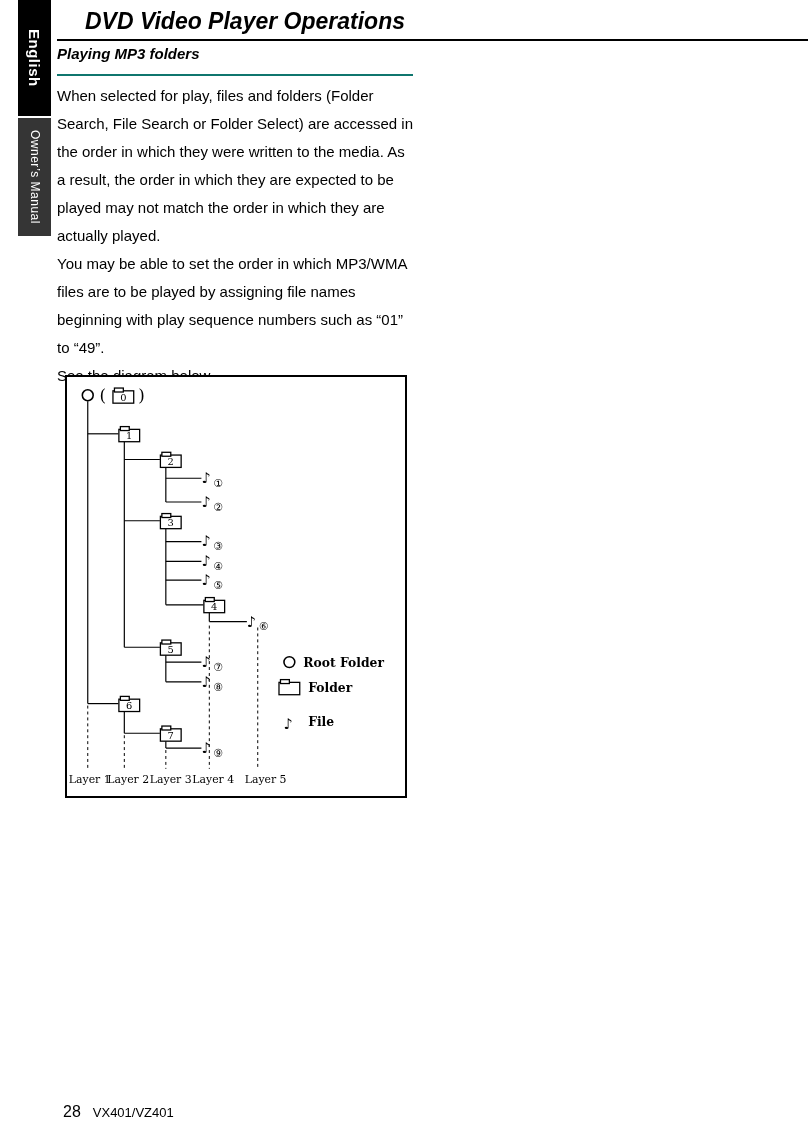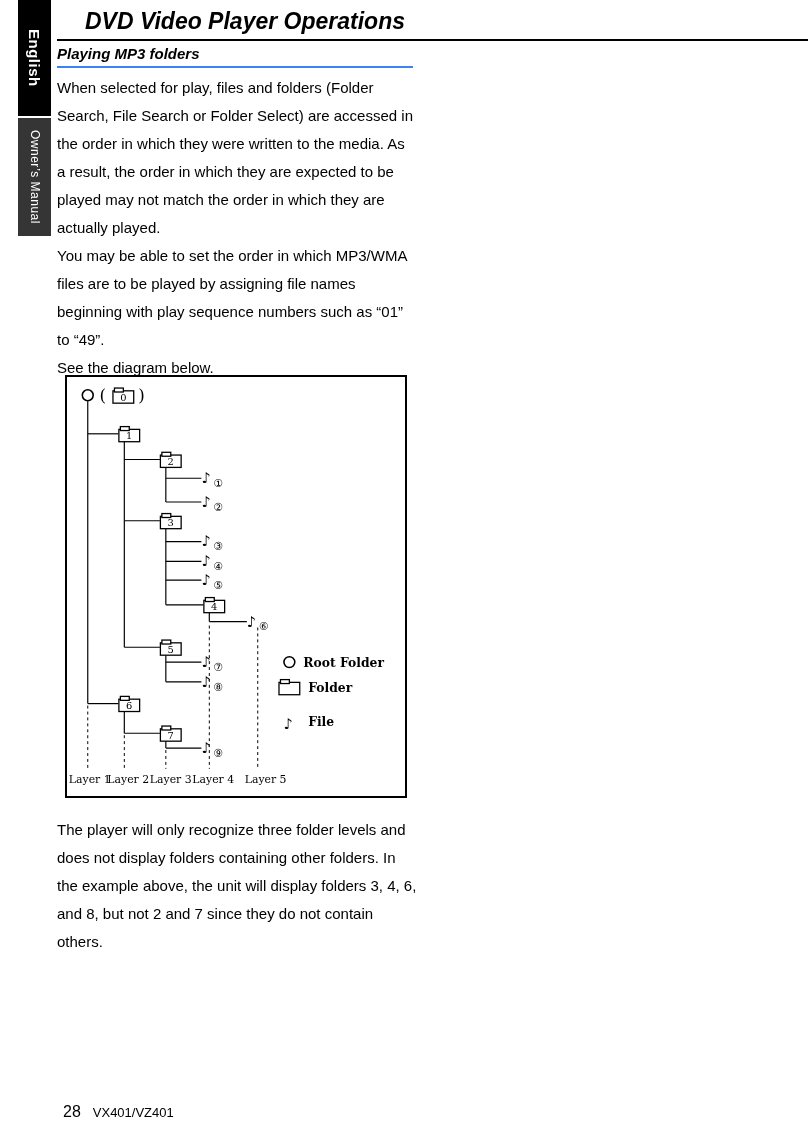--- a/index.html
+++ b/index.html
@@ -22,21 +22,21 @@
   .page-title {
     position:absolute; left:85px; top:8px;
     font-size:23px; font-weight:bold; font-style:italic; white-space:nowrap;text-align:center;
   }
   .title-rule { position:absolute; left:57px; top:39px; width:751px; height:2px; background:#000; }
 
   
   .content { position:absolute; left:57px; top:45px; width:356px; }
   .section-heading {
     font-size:15px; font-weight:bold; font-style:italic;
-    padding-bottom:4px; border-bottom:2px solid #3b82f6; margin-bottom:6px;
+    padding-bottom:12px; border-bottom:2px solid #0f766e; margin-bottom:6px;
   }
   .content p, .post-text p { font-size:15px; line-height:28px; }
 
   
   .diagram { position:absolute; left:65px; top:375px; width:342px; height:423px; border:2px solid #000; background:#fff; }
   .diagram svg { display:block; width:100%; height:100%; }
   .diagram line { stroke:#000; stroke-width:1.2; }
   .diagram .dashed line { stroke-width:1; stroke-dasharray:3,3; }
   .diagram text { fill:#000; }
   .folder-label { font:10px "DejaVu Serif", serif; text-anchor:middle; }
@@ -208,22 +208,19 @@
       <g>
         <text class="layer-label" x="23" y="410">Layer 1</text>
         <text class="layer-label" x="62" y="410">Layer 2</text>
         <text class="layer-label" x="105" y="410">Layer 3</text>
         <text class="layer-label" x="148" y="410">Layer 4</text>
         <text class="layer-label" x="201" y="410">Layer 5</text>
       </g>
     </svg>
   </div>
 
-  <div class="post-text">
-    <p>The player will only recognize three folder levels and does not display folders containing other folders. In the example above, the unit will display folders 3, 4, 6, and 8, but not 2 and 7 since they do not contain others.</p>
-  </div>
 
   <div class="footer">
     <span class="page-num">28</span>
     <span class="model">VX401/VZ401</span>
   </div>
 
 </div>
 
 </body></html>

